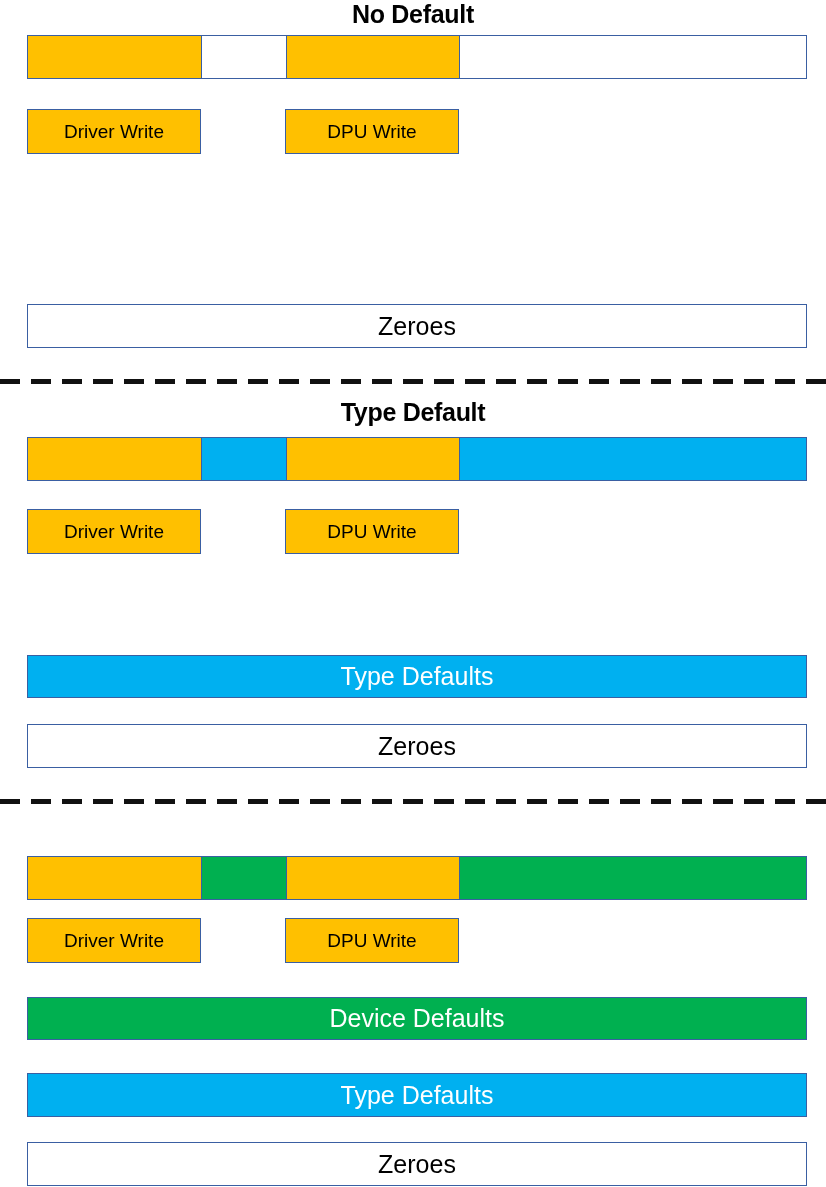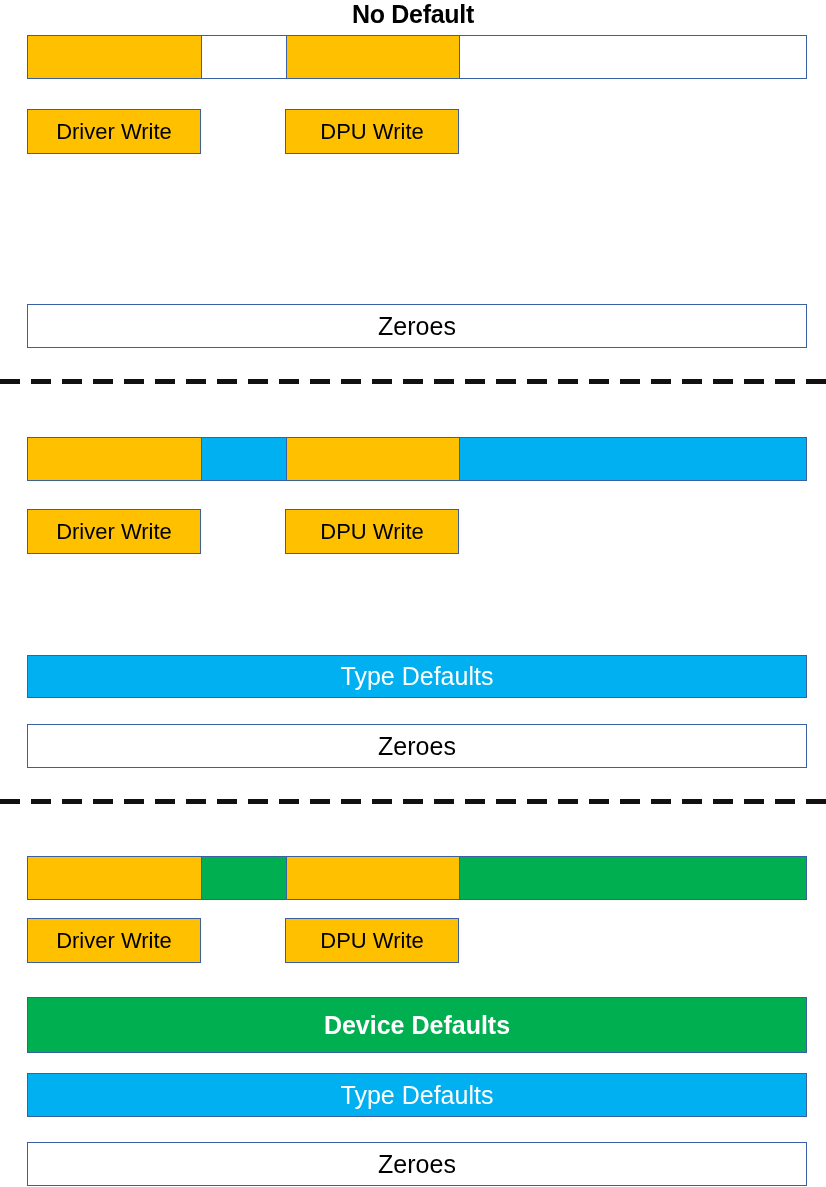--- a/index.html
+++ b/index.html
@@ -47,21 +47,21 @@
   .w-c { width: 174px; }
   .w-fill { flex: 1 1 auto; }
   .labelbox {
     position: absolute;
     box-sizing: border-box;
     border: 1.5px solid #3A5FA2;
     background: #FFC000;
     display: flex;
     align-items: center;
     justify-content: center;
-    font-size: 22px;
+    font-size: 19px;
     color: #000000;
     width: 174px;
     height: 45px;
   }
   .widebar {
     position: absolute;
     left: 27px;
     width: 780px;
     box-sizing: border-box;
     border: 1.5px solid #3A5FA2;
@@ -96,20 +96,21 @@
     <div class="seg seg-white w-fill"></div>
   </div>
 
   <div class="labelbox" style="left:27px; top:109px;">Driver Write</div>
   <div class="labelbox" style="left:285px; top:109px;">DPU Write</div>
 
   <div class="widebar white-bar" style="top:304px;">Zeroes</div>
 
   <div class="divider" style="top:379px;"></div>
 
+  <div class="title" style="top:398px;">Type Default</div>
 
   <div class="bar" style="top:437px; height:44px;">
     <div class="seg seg-yellow first w-a"></div>
     <div class="seg seg-blue w-b"></div>
     <div class="seg seg-yellow w-c"></div>
     <div class="seg seg-blue w-fill"></div>
   </div>
 
   <div class="labelbox" style="left:27px; top:509px;">Driver Write</div>
   <div class="labelbox" style="left:285px; top:509px;">DPU Write</div>
@@ -124,19 +125,19 @@
   <div class="bar" style="top:856px; height:44px;">
     <div class="seg seg-yellow first w-a"></div>
     <div class="seg seg-green w-b"></div>
     <div class="seg seg-yellow w-c"></div>
     <div class="seg seg-green w-fill"></div>
   </div>
 
   <div class="labelbox" style="left:27px; top:918px;">Driver Write</div>
   <div class="labelbox" style="left:285px; top:918px;">DPU Write</div>
 
-  <div class="widebar green-bar" style="top:997px; height:56px;font-weight:bold;">Device Defaults</div>
+  <div class="widebar green-bar" style="top:997px; height:43px;">Device Defaults</div>
 
   <div class="widebar blue-bar" style="top:1073px;">Type Defaults</div>
 
   <div class="widebar white-bar" style="top:1142px;">Zeroes</div>
 
 </div>
 
 </body></html>

